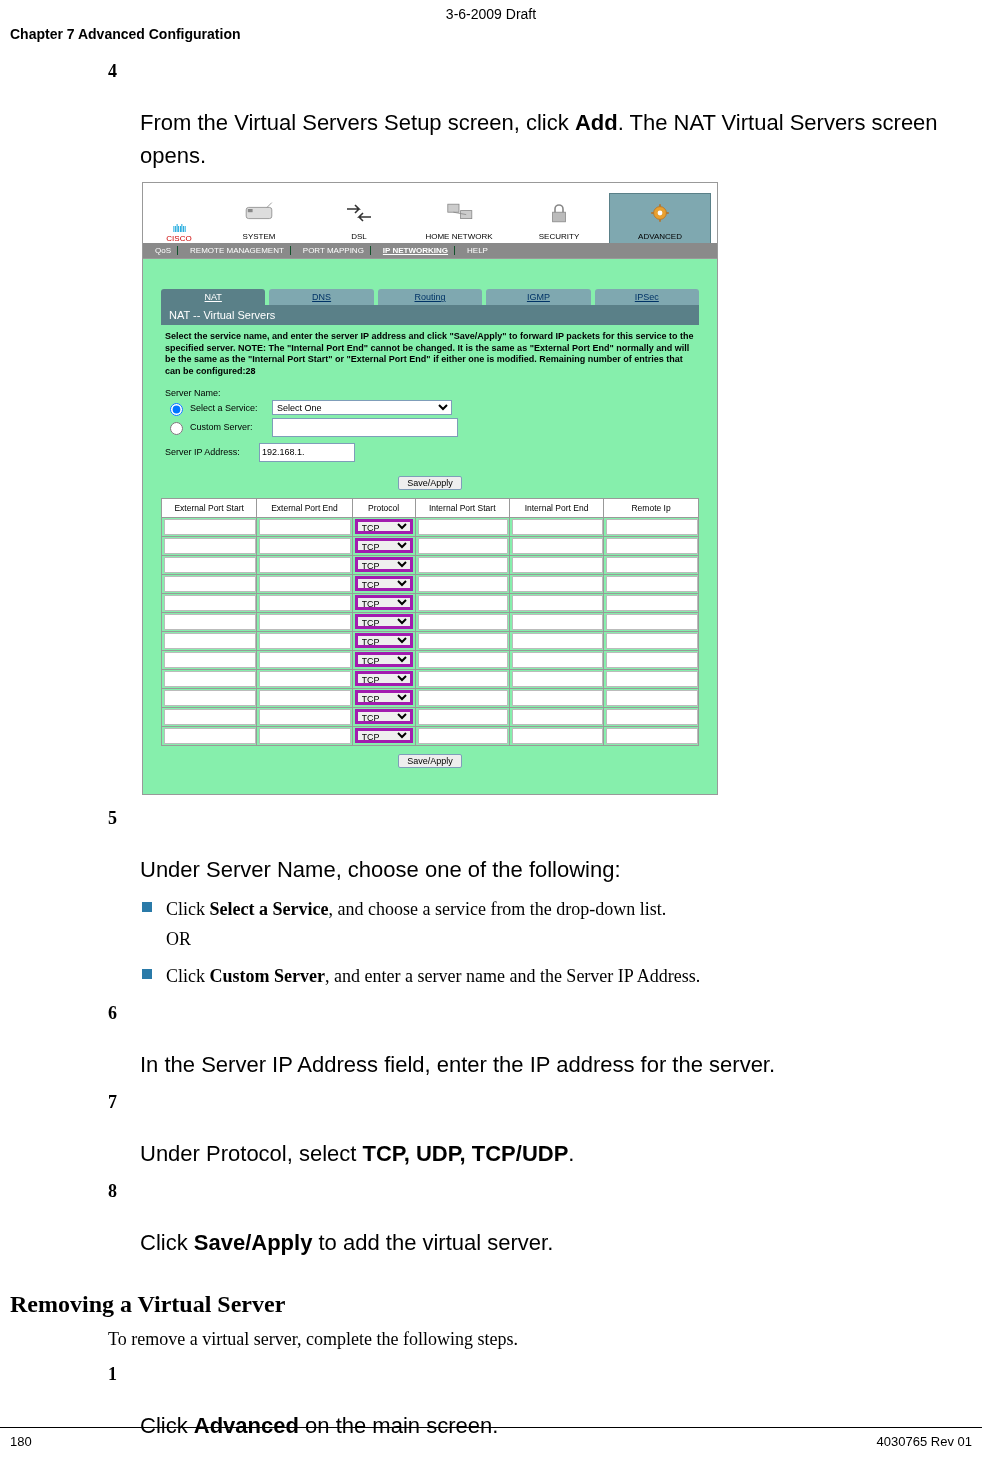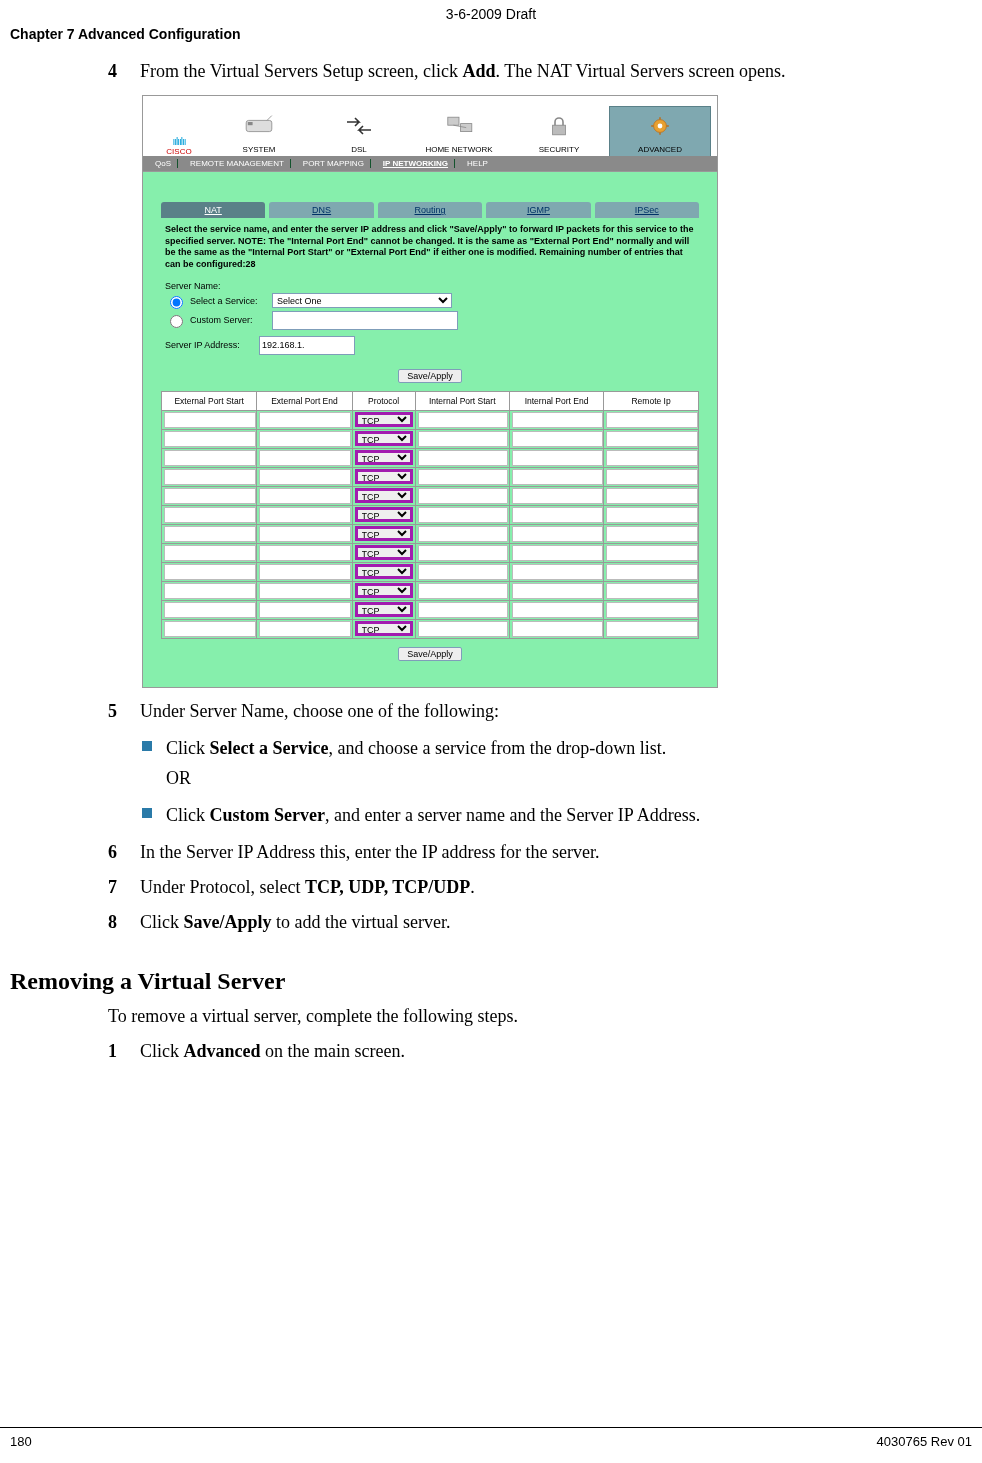--- a/index.html
+++ b/index.html
@@ -36,23 +36,24 @@
       line-height: 1.5;
     }
     .step-num {
       font-family: Georgia, 'Times New Roman', serif;
       font-weight: bold;
       font-size: 18px;
       width: 32px;
       flex-shrink: 0;
     }
     .step-text {
-      font-family: Liberation Serif, serif;
-      font-size: 18px;
+      font-family: Liberation Sans, sans-serif;
+      font-size: 22px;
       flex: 1;
+      margin-top: 48px;
     }
     .bold { font-weight: bold; }
     .screenshot {
       margin: 10px 0 10px 34px;
       width: 574px;
       border: 1px solid #999;
       background: #fff;
       font-size: 10px;
       font-family: Arial, sans-serif;
     }
@@ -294,20 +295,21 @@
       </div>
 
       <div class="router-body">
         <div class="tabs-row">
           <div class="tab first">NAT</div>
           <div class="tab">DNS</div>
           <div class="tab">Routing</div>
           <div class="tab">IGMP</div>
           <div class="tab">IPSec</div>
         </div>
+        <div class="panel-header">NAT -- Virtual Servers</div>
         <div class="instr-text">Select the service name, and enter the server IP address and click "Save/Apply" to forward IP packets for this service to the specified server. NOTE: The "Internal Port End" cannot be changed. It is the same as "External Port End" normally and will be the same as the "Internal Port Start" or "External Port End" if either one is modified. Remaining number of entries that can be configured:28</div>
 
         <div class="server-name-block">
           <div>Server Name:</div>
           <div class="row">
             <input type="radio" checked="" style="">
             <label>Select a Service:</label>
             <select class="mini-select wide">
               <option>Select One</option>
             </select>
@@ -460,21 +462,21 @@
       <div class="bullet-item">
         <div class="bullet-box"></div>
         <div class="bullet-text">
           <span>Click </span><span class="bold">Custom Server</span><span>, and enter a server name and the Server IP Address.</span>
         </div>
       </div>
     </div>
 
     <div class="step">
       <div class="step-num">6</div>
-      <div class="step-text">In the Server IP Address this, enter the IP address for the server.</div>
+      <div class="step-text">In the Server IP Address field, enter the IP address for the server.</div>
     </div>
     <div class="step">
       <div class="step-num">7</div>
       <div class="step-text">
         <span>Under Protocol, select </span><span class="bold">TCP, UDP, TCP/UDP</span><span>.</span>
       </div>
     </div>
     <div class="step">
       <div class="step-num">8</div>
       <div class="step-text">

